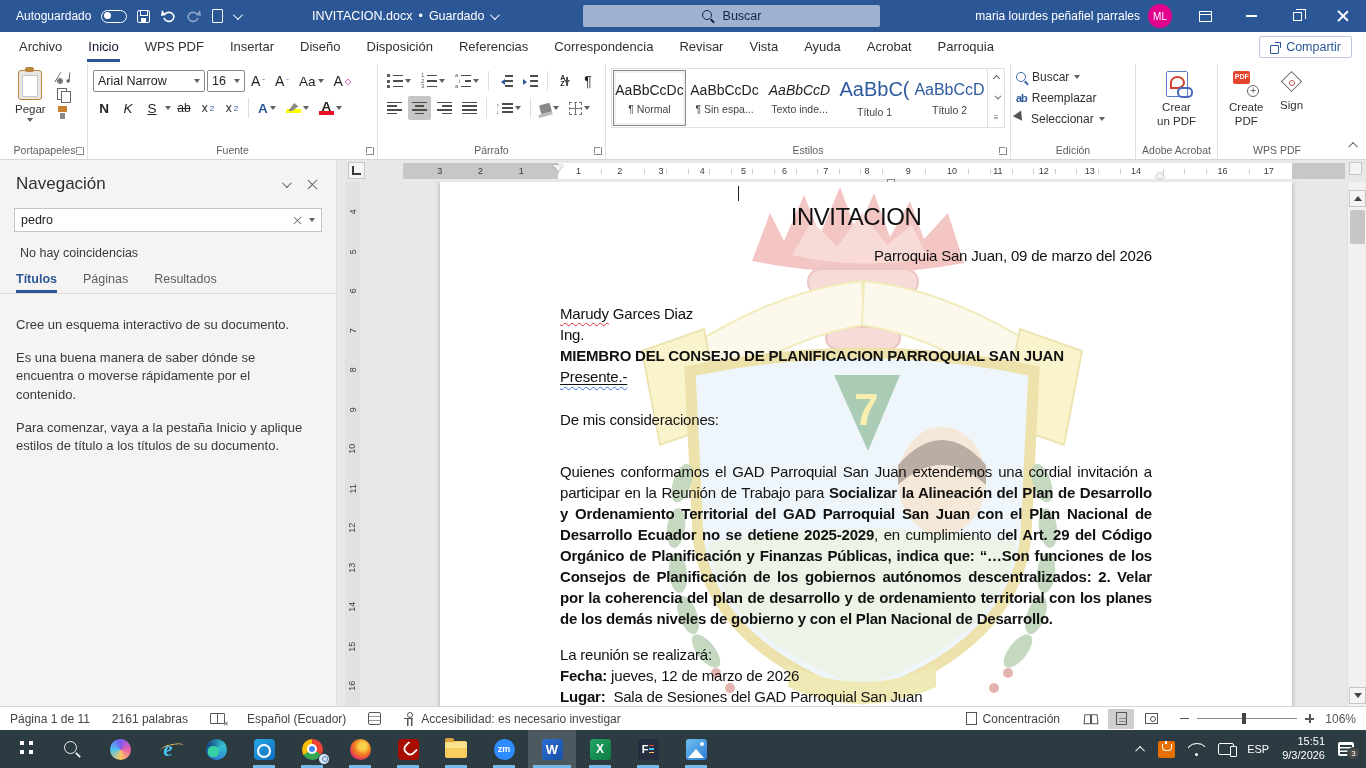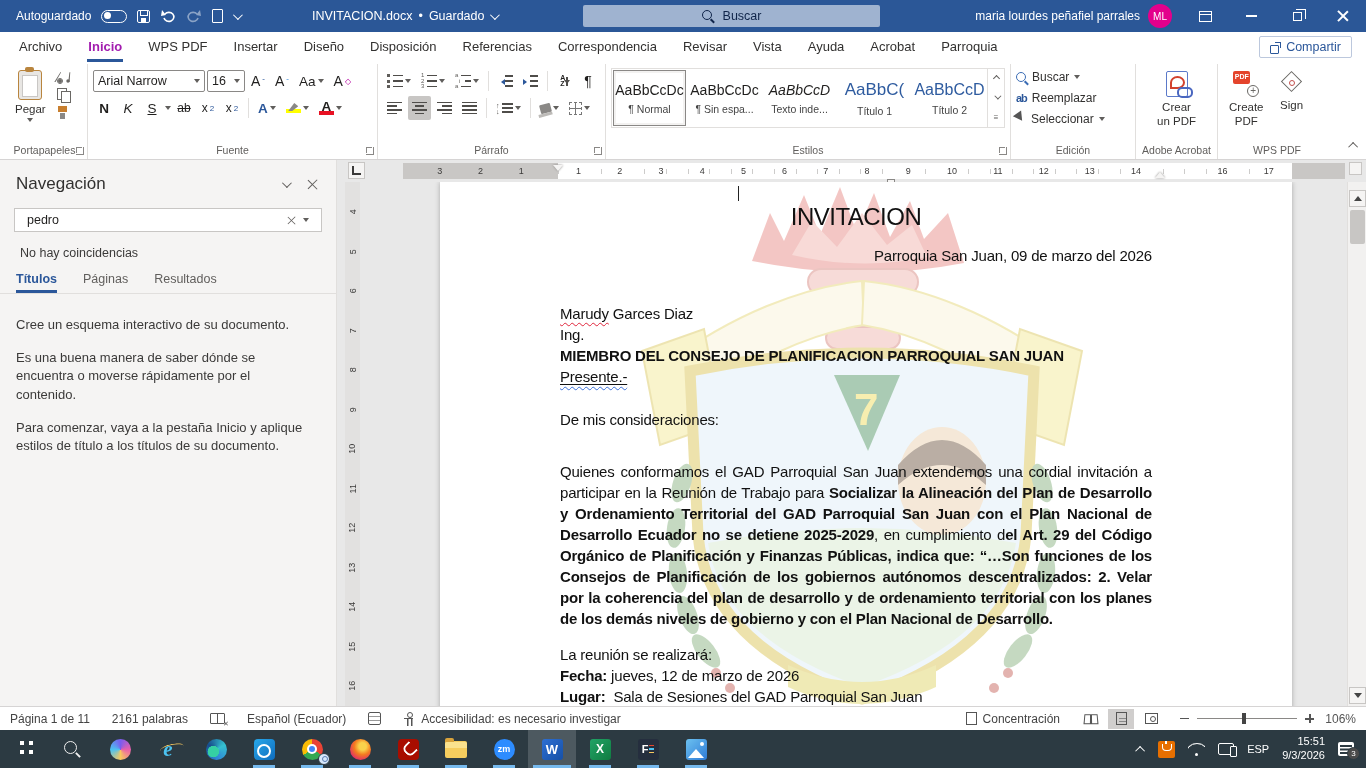--- a/index.html
+++ b/index.html
@@ -35,21 +35,21 @@
   .ic-max::before{content:"";position:absolute;left:2px;top:-4px;width:9px;height:9px;border:1.3px solid #fff;border-bottom:none;border-left:none}
   .ic-close{position:relative;width:12px;height:12px}
   .ic-close::before,.ic-close::after{content:"";position:absolute;left:5px;top:-1px;width:1.6px;height:14px;background:#fff}
   .ic-close::before{transform:rotate(45deg)}.ic-close::after{transform:rotate(-45deg)}
   .ic-ribopt{width:13px;height:11px;border:1.3px solid #fff;position:relative}
   .ic-ribopt::before{content:"";position:absolute;left:0;top:2px;width:11px;height:1.3px;background:#fff}
 
   
   .tabsrow{height:30px;background:#fff;display:flex;align-items:center;font-size:13px;color:#323130;padding-left:6px;flex:0 0 30px}
   .rtab{padding:0 13px;height:30px;line-height:30px;position:relative;white-space:nowrap}
-  .rtab.active{color:#a21caf;font-weight:700}
+  .rtab.active{color:#0f172a;font-weight:400}
   .rtab.active::after{content:"";position:absolute;left:12px;right:12px;bottom:0;height:3px;background:#2b579a}
   .share-btn{margin-left:auto;margin-right:14px;border:1px solid #bcc8dd;color:#2b579a;display:flex;align-items:center;gap:5px;padding:3px 10px;border-radius:2px;font-size:12.5px}
   .ic-share{width:11px;height:11px;position:relative}
   .ic-share::before{content:"";position:absolute;left:0;top:3px;width:7px;height:7px;border:1.2px solid #2b579a;border-radius:1px}
   .ic-share::after{content:"";position:absolute;right:0;top:0;width:5px;height:5px;border-top:1.4px solid #2b579a;border-right:1.4px solid #2b579a}
 
   
   .ribbon{height:98px;background:#fff;border-bottom:1px solid #d6d4d4;display:flex;padding:2px 2px 0 2px;position:relative;flex:0 0 98px}
   .rgroup{display:flex;flex-direction:column;border-right:1px solid #e1dfdd;padding:2px 5px 0 5px;position:relative}
   .glabel{margin-top:auto;font-size:10.5px;color:#605e5c;text-align:center;padding:1px 0 3px}
@@ -132,21 +132,21 @@
   
   .contentrow{flex:1;display:flex;min-height:0}
   
   .navpane{width:337px;background:#f5f4f3;border-right:1px solid #e1dfdd;display:flex;flex-direction:column;font-size:13px;color:#323130}
   .nav-head{display:flex;align-items:center;padding:14px 14px 10px 16px}
   .nav-title{font-size:17px;color:#323130}
   .nav-head .sp{margin-left:auto;display:flex;gap:18px;color:#605e5c;align-items:center;padding-right:4px}
   .nav-x{position:relative;width:11px;height:11px}
   .nav-x::before,.nav-x::after{content:"";position:absolute;left:5px;top:-1px;width:1.4px;height:13px;background:#605e5c}
   .nav-x::before{transform:rotate(45deg)}.nav-x::after{transform:rotate(-45deg)}
-  .nav-search{margin:4px 14px 0 14px;height:24px;background:#fff;border:1px solid #c8c6c4;display:flex;align-items:center;padding:0 12px;gap:6px}
+  .nav-search{margin:4px 14px 0 14px;height:24px;background:#fff;border:1px solid #c8c6c4;display:flex;align-items:center;padding:0 6px;gap:6px}
   .nav-search input{border:none;outline:none;flex:1;font-size:12.5px;font-family:inherit;color:#201f1e;background:transparent}
   .nav-nores{padding:14px 0 0 20px;font-size:12.5px;color:#3b3a39}
   .nav-tabs{display:flex;gap:26px;padding:12px 0 0 16px;border-bottom:1px solid #e1dfdd;font-size:12.5px}
   .ntab{padding-bottom:7px;color:#605e5c;position:relative}
   .ntab.active{color:#2b579a;font-weight:700}
   .ntab.active::after{content:"";position:absolute;left:0;right:0;bottom:0;height:3px;background:#2b579a}
   .nav-help{padding:22px 30px 0 16px;display:flex;flex-direction:column;gap:15px;font-size:13px;color:#3b3a39;line-height:1.4}
 
   
   .docside{flex:1;display:flex;flex-direction:column;min-width:0}
@@ -566,21 +566,21 @@
             </div>
           <div class="scard">
               <span class="pv">AaBbCcDc</span>
               <span class="lb">¶ Sin espa...</span>
             </div>
           <div class="scard it">
               <span class="pv">AaBbCcD</span>
               <span class="lb">Texto inde...</span>
             </div>
           <div class="scard h1">
-              <span class="pv" style="font-size:17px">AaBbC(</span>
+              <span class="pv" style="font-size:20px">AaBbC(</span>
               <span class="lb">Título 1</span>
             </div>
           <div class="scard h2">
               <span class="pv" style="font-size:16px">AaBbCcD</span>
               <span class="lb">Título 2</span>
             </div>
           <div class="grail">
             <div>
                 <span class="chev up" style="transform:rotate(-135deg);width:5px;height:5px"></span>
               </div>

